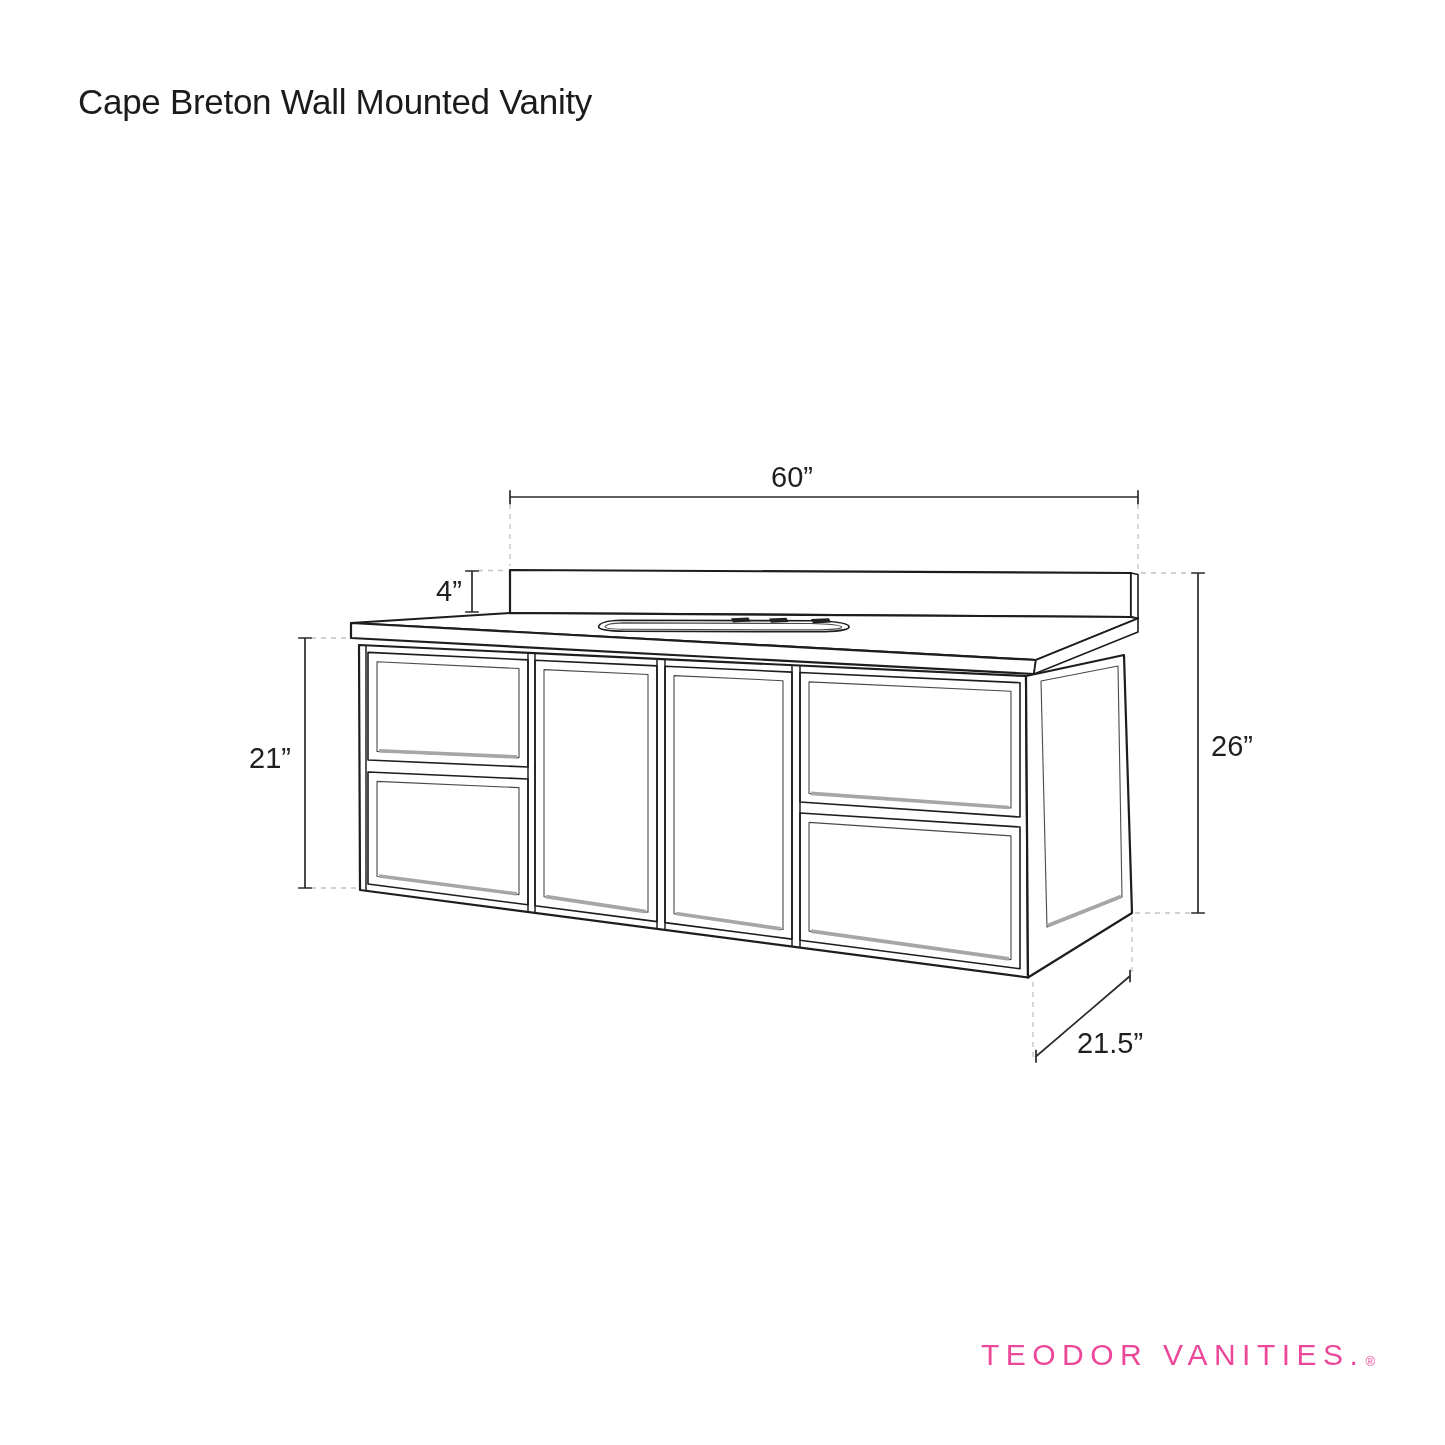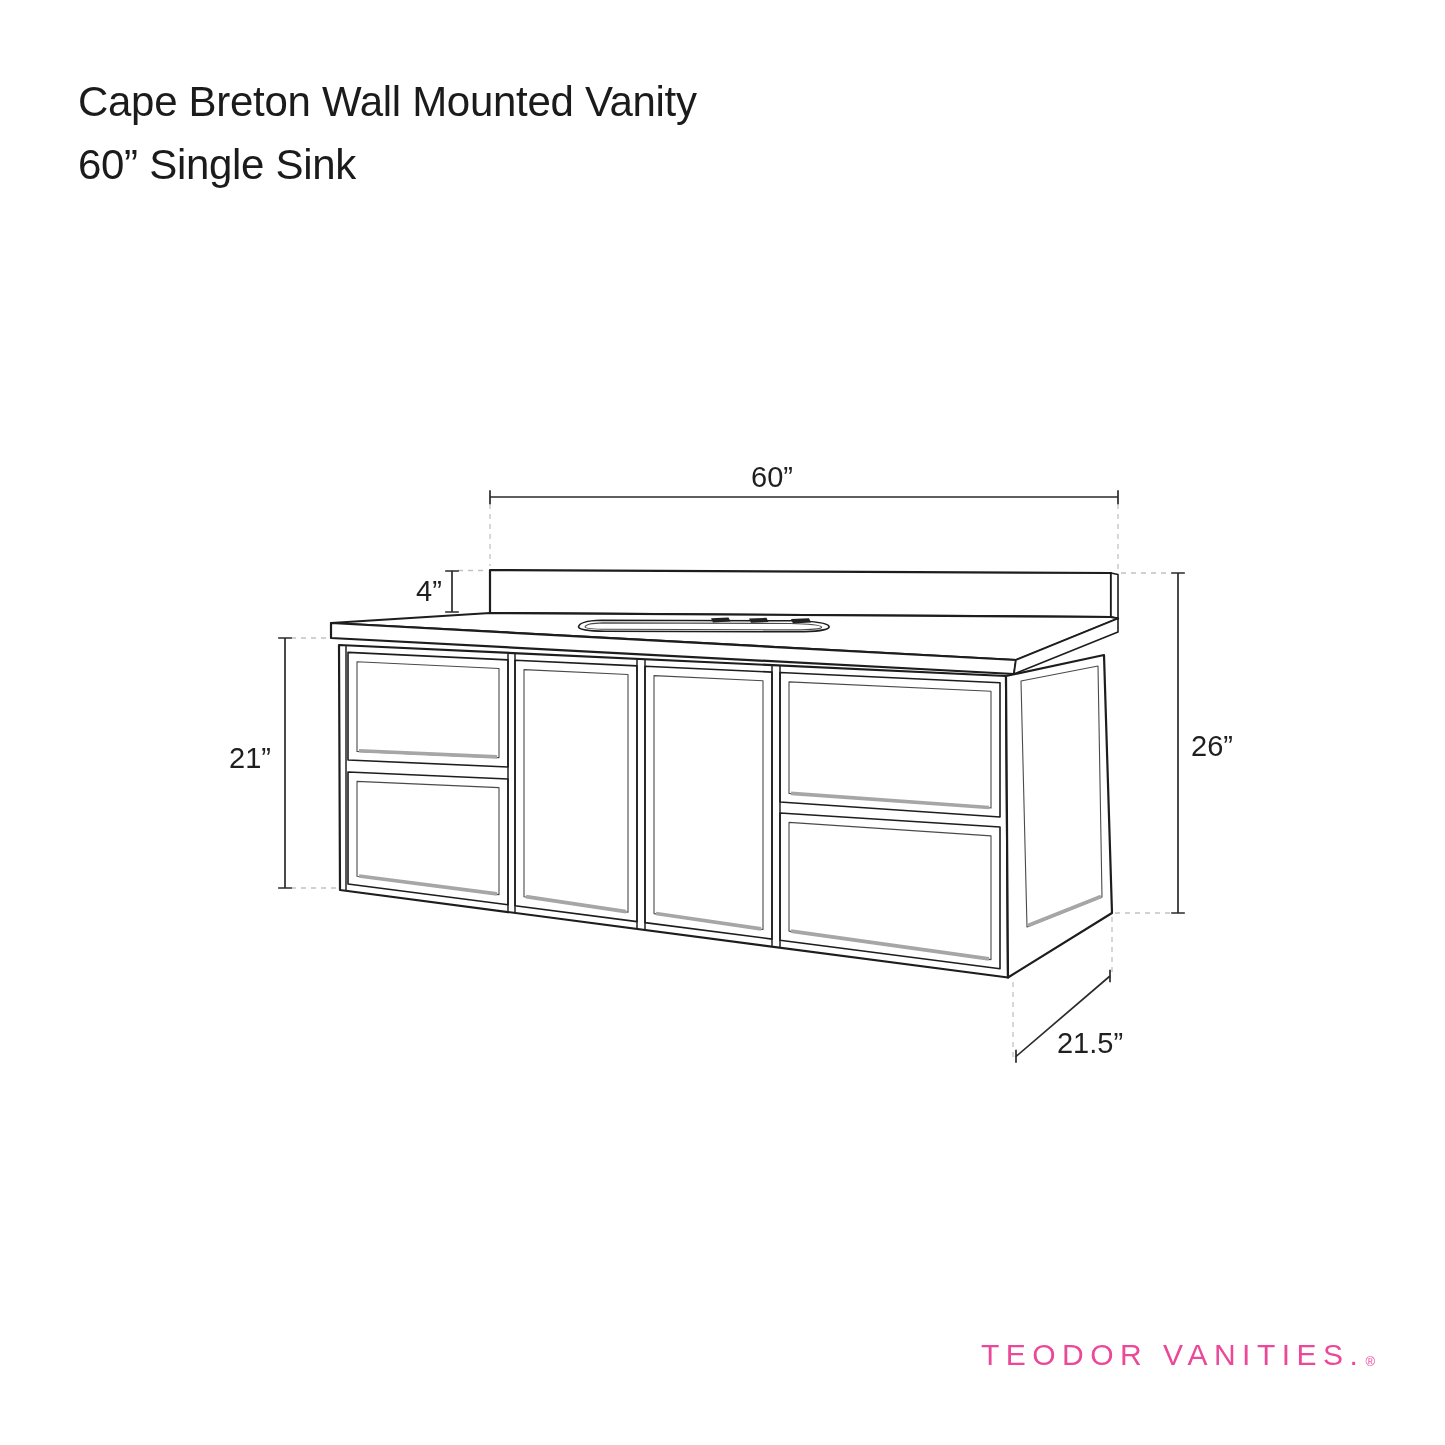--- a/index.html
+++ b/index.html
@@ -3,22 +3,22 @@
 <meta charset="utf-8">
 <style>
   :root{
     --line:#1d1d1d; --shade:#a6a6a6; --dash:#c2c2c2; --dim:#2b2b2b; --text:#1b1b1b; --bg:#ffffff;
   }
   *{margin:0;padding:0;box-sizing:border-box;}
   html,body{width:1445px;height:1445px;background:var(--bg);overflow:hidden;}
   body{font-family:"Liberation Sans", sans-serif;color:var(--text);position:relative;}
   .page{position:absolute;inset:0;background:var(--bg);}
   .title-block{position:absolute;left:78px;top:70px;}
-  .title-line{font-size:42px;line-height:63px;font-weight:400;letter-spacing:-0.3px;color:var(--text);white-space:nowrap;}
-  .diagram-wrap{position:absolute;left:0;top:0;width:1445px;height:1445px;}
+  .title-line{font-size:35px;line-height:63px;font-weight:400;letter-spacing:-0.3px;color:var(--text);white-space:nowrap;}
+  .diagram-wrap{position:absolute;left:0;top:0;width:1445px;height:1445px;padding-left:20px;}
   svg{display:block;}
   svg text{font-family:"Liberation Sans", sans-serif;font-size:29px;fill:#1f1f1f;}
   .brand{position:absolute;right:70px;top:1338px;font-size:30px;letter-spacing:6.5px;color:#ec4899;white-space:nowrap;font-weight:400;}
   .brand .reg{font-size:13px;letter-spacing:0;margin-left:1px;vertical-align:-1px;}
   .heavyf{fill:#ffffff;stroke:var(--line);stroke-width:2.2;stroke-linejoin:round;}
   .med{fill:none;stroke:var(--line);stroke-width:1.6;stroke-linejoin:round;}
   .medf{fill:#ffffff;stroke:var(--line);stroke-width:1.6;stroke-linejoin:round;}
   .thin{fill:none;stroke:#4a4a4a;stroke-width:1.1;stroke-linejoin:round;}
   .stile{fill:none;stroke:#222;stroke-width:1.5;}
   .bevel{fill:none;stroke:var(--shade);stroke-width:3.6;stroke-linecap:butt;}
@@ -26,21 +26,20 @@
   .dash{fill:none;stroke:var(--dash);stroke-width:1.3;stroke-dasharray:5 5;}
   .hole{fill:#222;stroke:none;}
 </style>
 </head>
 <body>
 
 <div class="page">
 
   <div class="title-block">
     <div class="title-line">Cape Breton Wall Mounted Vanity</div>
-    <div class="title-line">60” Single Sink</div>
   </div>
 
   <div class="diagram-wrap">
     <svg width="1445" height="1445" viewBox="0 0 1445 1445">
 
       <g>
         <path class="heavyf" d="M490,570 L1111,573 L1111,617 L490,613 Z"></path>
         <path class="medf" d="M1111,573 L1118,574.5 L1118,618.5 L1111,617 Z"></path>
       </g>
 

